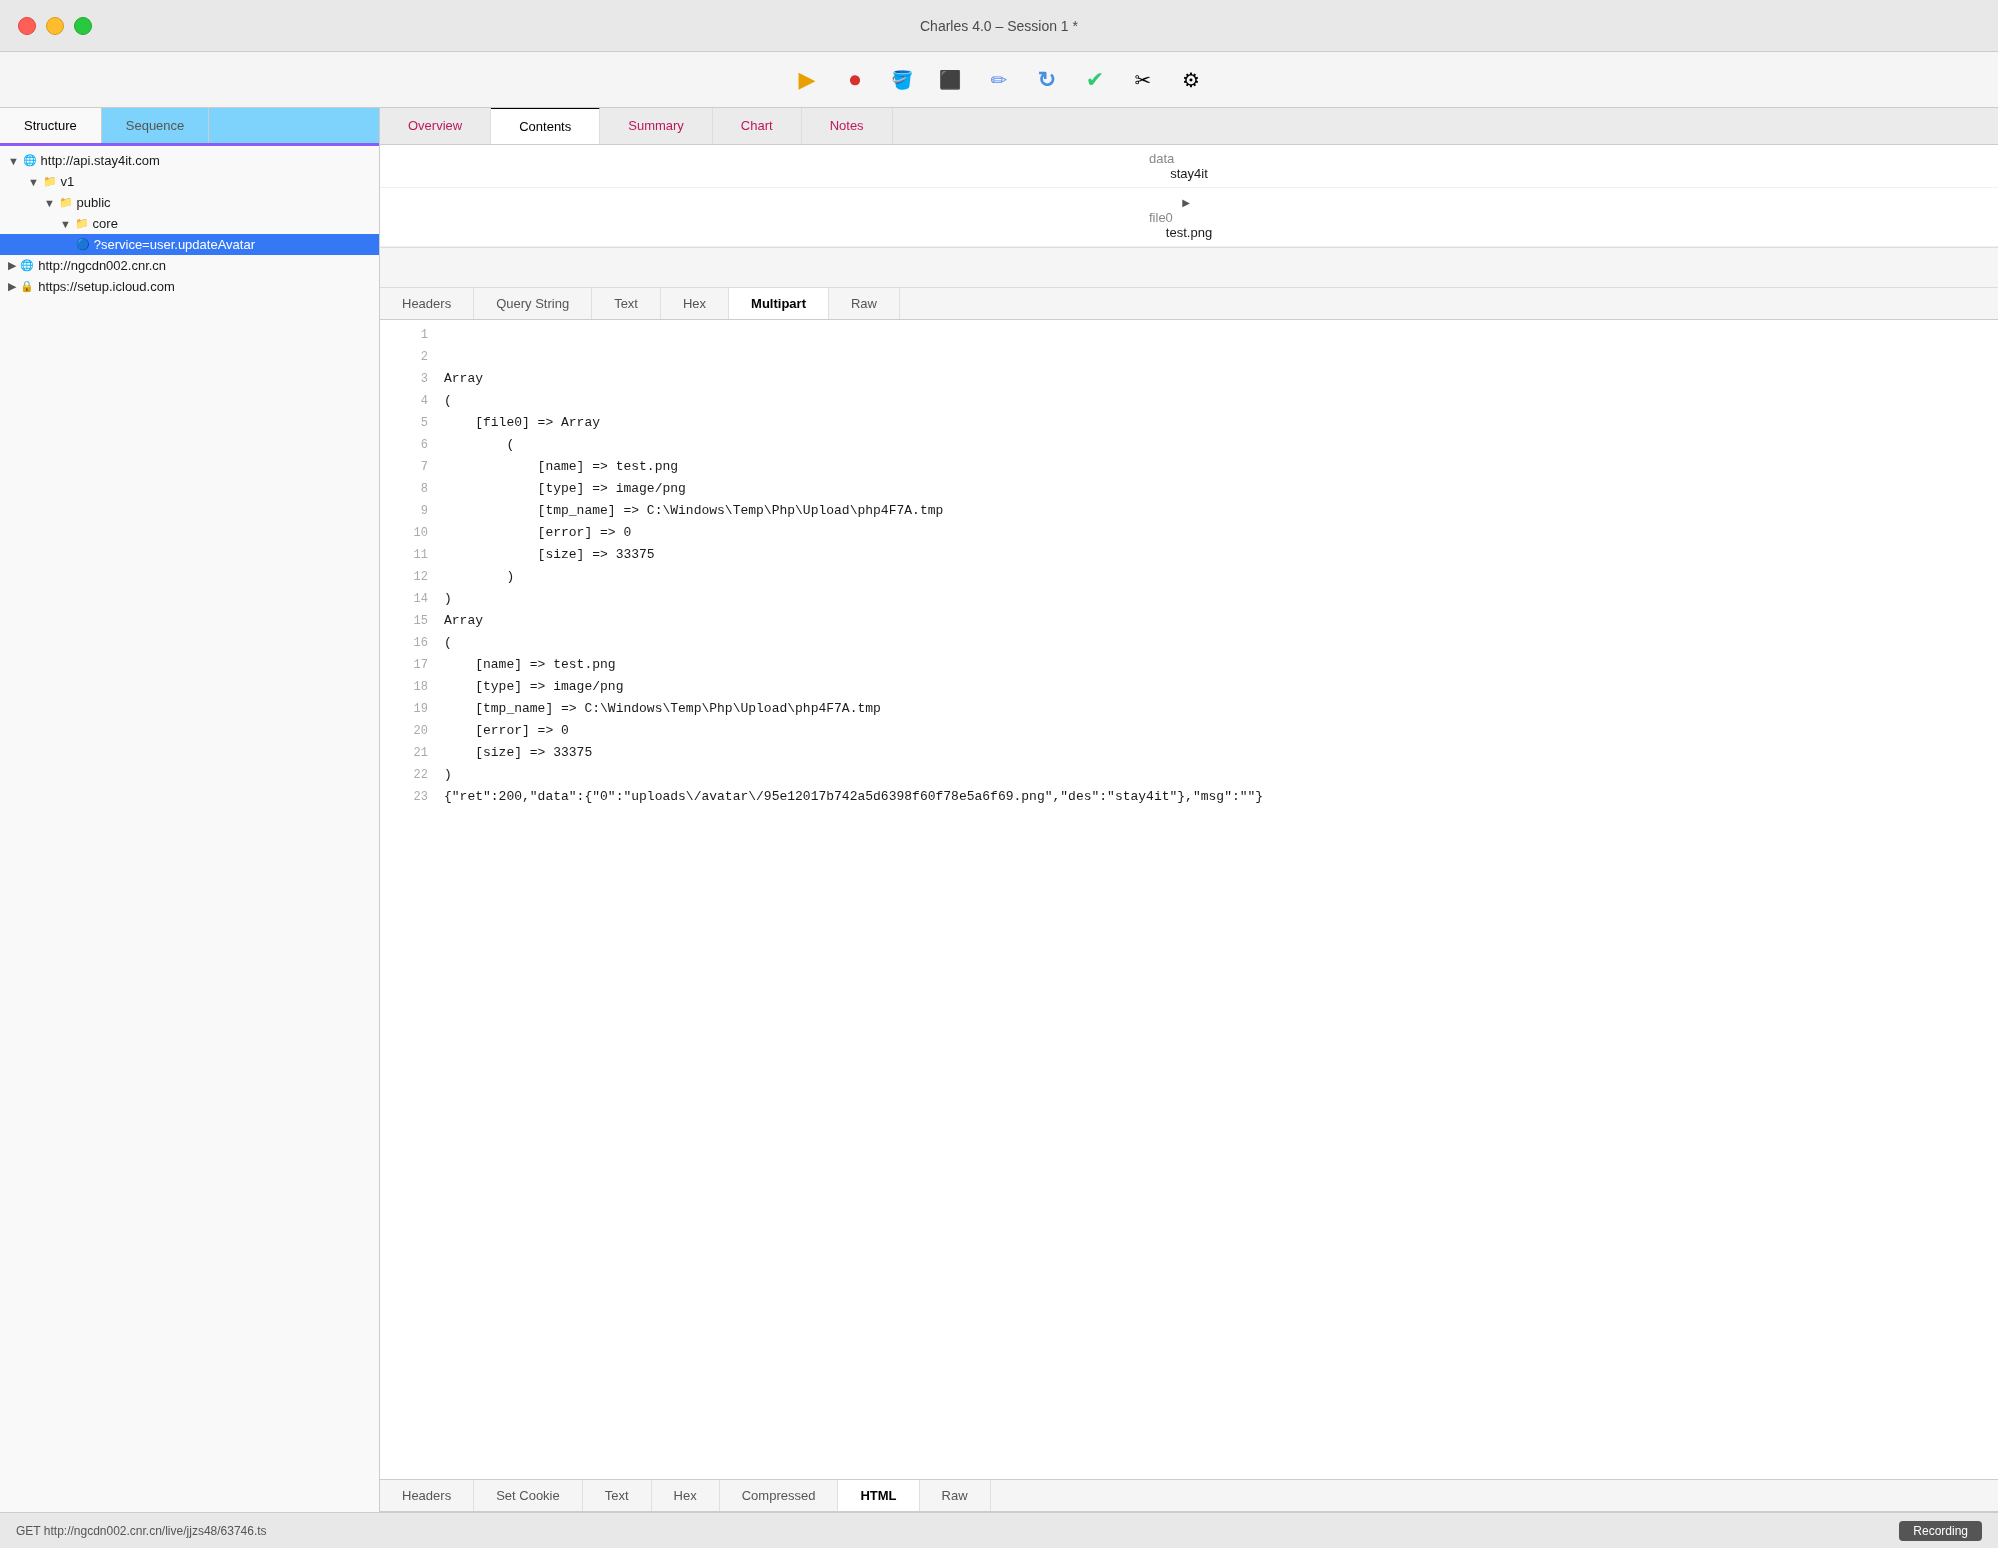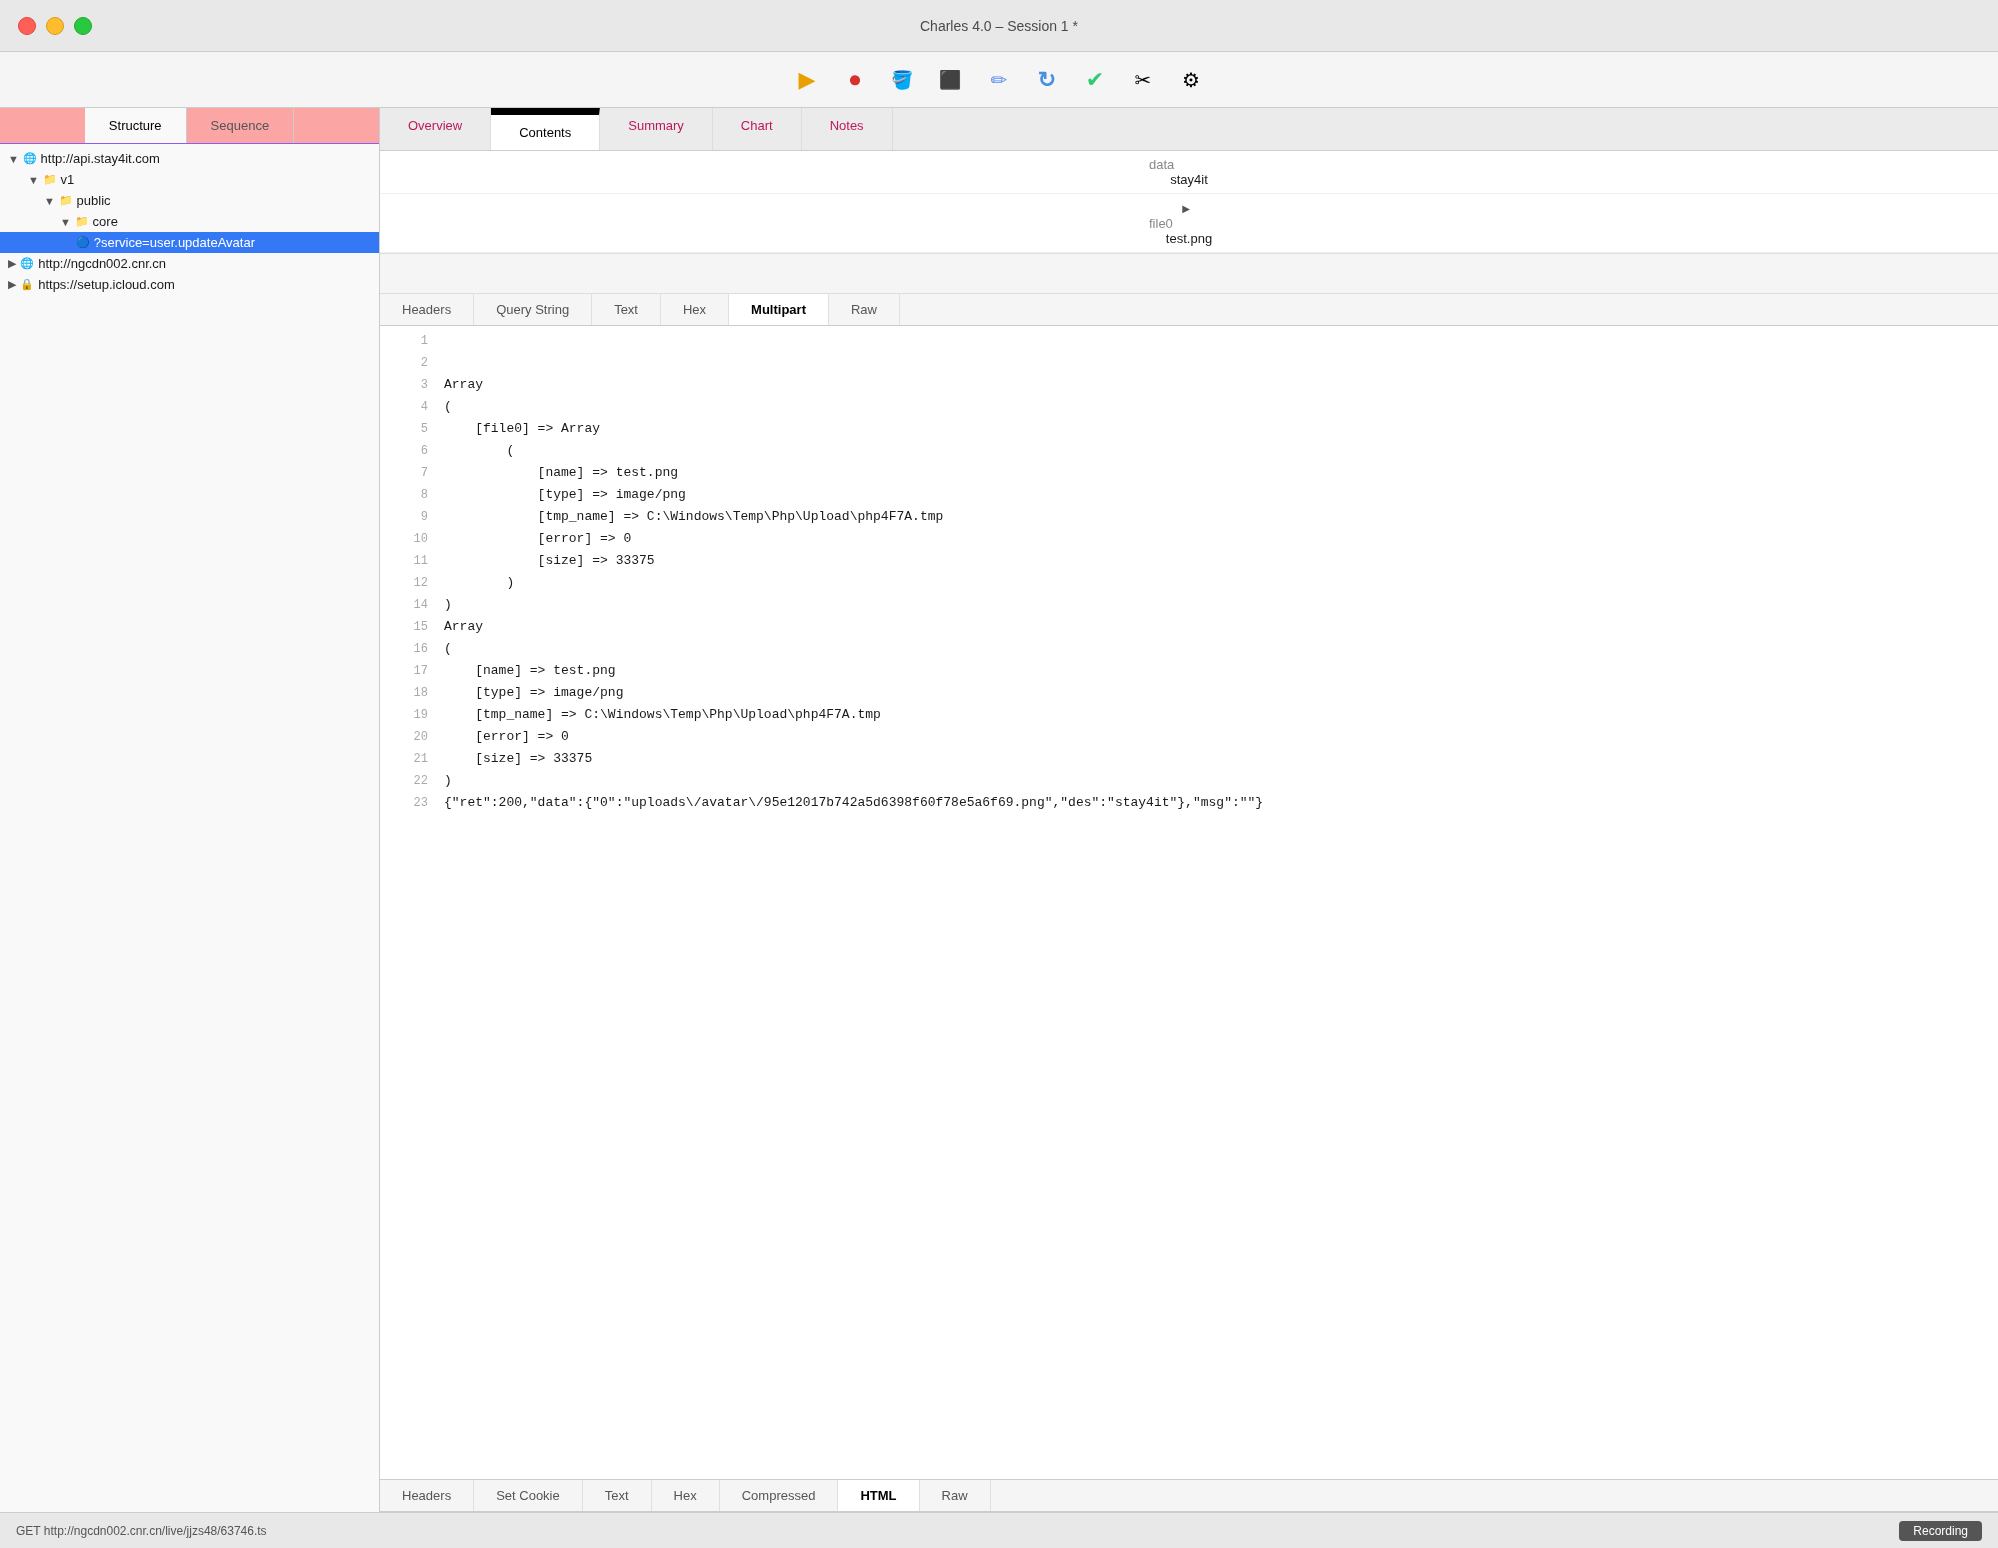--- a/index.html
+++ b/index.html
@@ -78,23 +78,22 @@
     .sidebar {
       width: 380px;
       background: #f9f9f9;
       border-right: 1px solid #ccc;
       display: flex;
       flex-direction: column;
       flex-shrink: 0;
     }
     .sidebar-tabs {
       display: flex;
-      border-bottom: 1px solid #8b5cf6;
-      background: #fca5a5;
-      justify-content: center;
+      border-bottom: 3px solid #8b5cf6;
+      background: #7dd3fc;
     }
     .sidebar-tab {
       padding: 10px 24px;
       font-size: 13px;
       cursor: pointer;
       color: #555;
       border-right: 1px solid #ccc;
     }
     .sidebar-tab.active {
       background: #f9f9f9;
@@ -141,21 +140,21 @@
       padding: 10px 28px;
       font-size: 13px;
       cursor: pointer;
       color: #be185d;
       border-right: 1px solid #ddd;
     }
     .content-tab.active {
       background: #fff;
       color: #000;
       font-weight: 500;
-      border-top: 8px solid #000000;
+      border-top: 2px solid #000000;
       margin-top: -1px;
     }
 
     
     .request-area {
       flex-shrink: 0;
       border-bottom: 1px solid #ddd;
       background: #fff;
     }
     .data-row {

